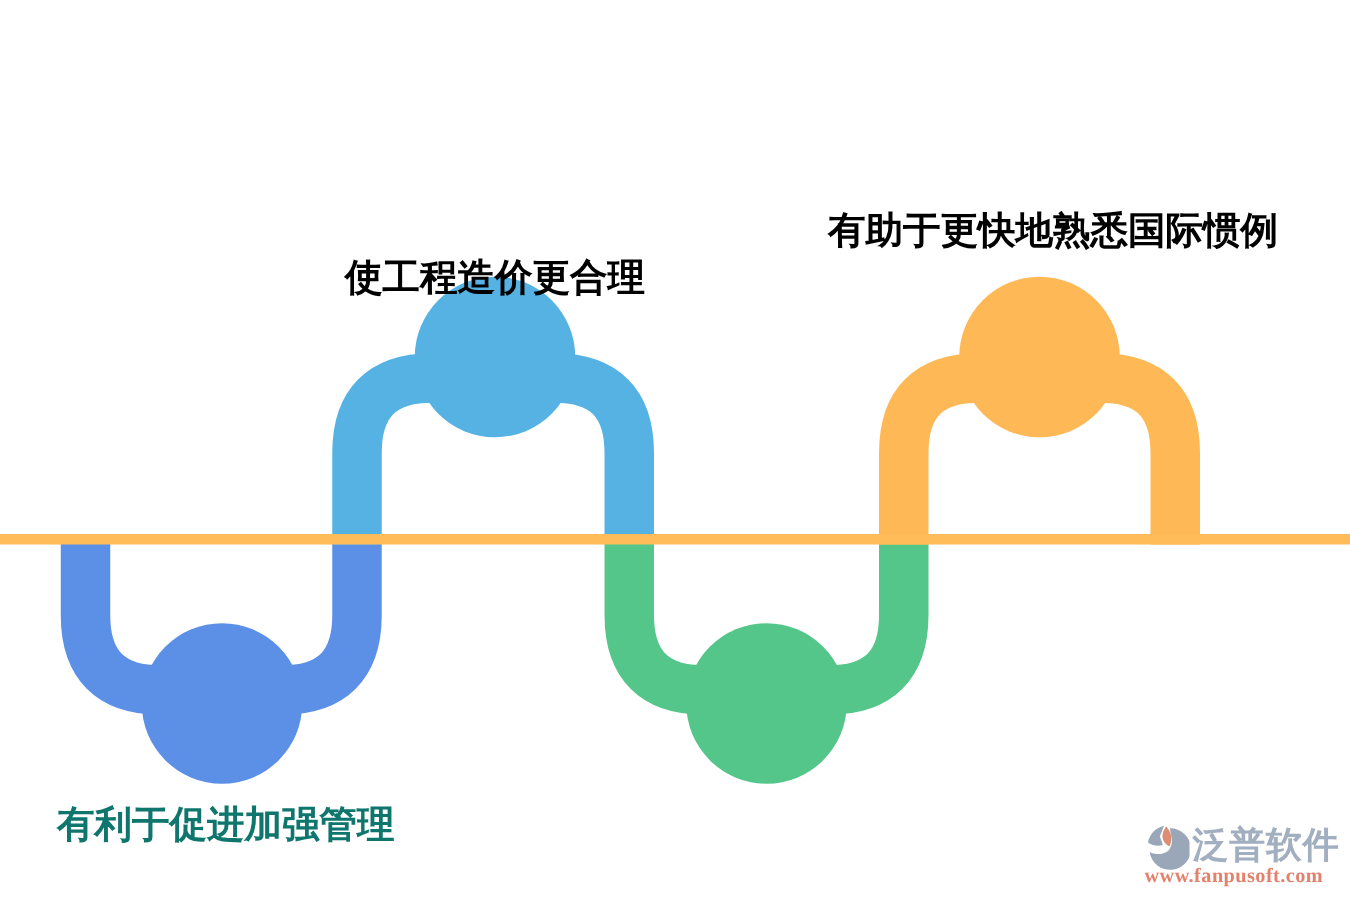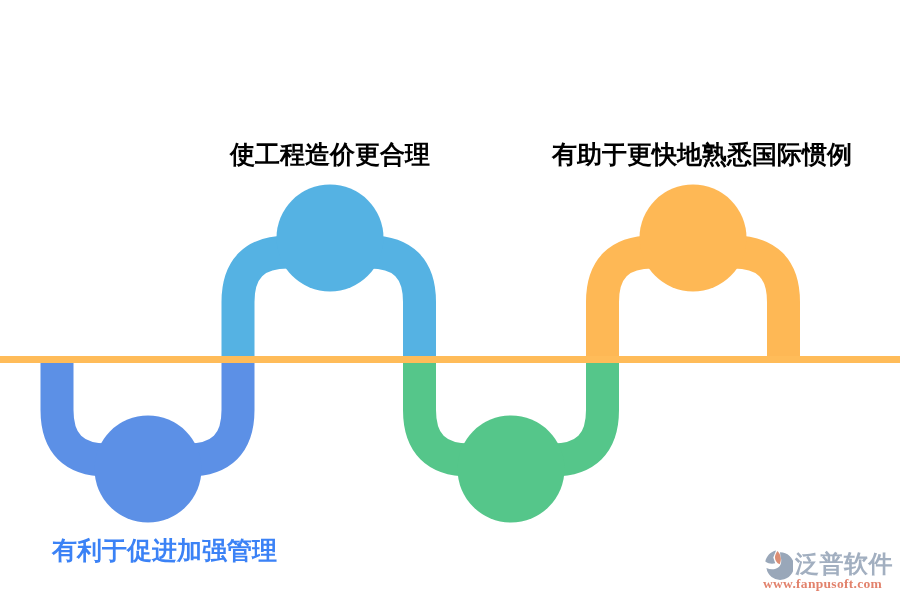--- a/index.html
+++ b/index.html
@@ -82,22 +82,22 @@
       <circle cx="148" cy="469" r="53.5" fill="#5C90E6"></circle>
       <path d="M 238 363 L 238 302 Q 238 252 288 252 L 369.5 252 Q 419.5 252 419.5 302 L 419.5 363" fill="none" stroke="#55B2E3" stroke-width="33"></path>
       <circle cx="330" cy="238" r="53.5" fill="#55B2E3"></circle>
       <path d="M 419.5 356 L 419.5 410 Q 419.5 460 469.5 460 L 552.5 460 Q 602.5 460 602.5 410 L 602.5 356" fill="none" stroke="#55C68A" stroke-width="33"></path>
       <circle cx="511" cy="469" r="53.5" fill="#55C68A"></circle>
       <path d="M 602.5 363 L 602.5 302 Q 602.5 252 652.5 252 L 733.5 252 Q 783.5 252 783.5 302 L 783.5 363" fill="none" stroke="#FEB855" stroke-width="33"></path>
       <circle cx="693" cy="238" r="53.5" fill="#FEB855"></circle>
       <rect x="0" y="356" width="900" height="7" fill="#FFBC59"></rect>
     </svg>
 
-  <div class="node-label label-pos-0" style="color: #3b82f6; margin-left: 14px;">有利于促进加强管理</div>
-  <div class="node-label label-pos-1" style="color: rgb(0, 0, 0);">使工程造价更合理</div>
+  <div class="node-label label-pos-0" style="color: #0f766e;">有利于促进加强管理</div>
+  <div class="node-label label-pos-1" style="color: rgb(0, 0, 0); margin-top: 31px;">使工程造价更合理</div>
   <div class="node-label label-pos-3" style="color: rgb(0, 0, 0);">有助于更快地熟悉国际惯例</div>
 
   <div class="watermark">
     <div class="brand-row">
       <svg class="logo-icon" viewBox="0 0 30 30" xmlns="http://www.w3.org/2000/svg">
         <path d="M3.2 12.2 C4.3 6.6 8.4 2.6 13.6 1.4 L10.9 8.2 L12.8 13.9 C9.4 14.8 6.1 14.2 3.2 12.2 Z" fill="#99A7B9"></path>
         <path d="M15.0 1.9 C18.4 5.4 19.2 10.3 17.1 14.8 C14.3 13.5 12.6 10.9 12.5 7.9 C12.8 5.7 13.6 3.6 15.0 1.9 Z" fill="#DC8E74"></path>
         <path d="M17.4 3.1 A13.4 13.4 0 1 1 4.3 18.4 C8.3 20.4 13.0 20.1 16.3 17.5 C18.5 15.3 19.1 11.9 18.3 8.4 C17.9 6.6 17.5 4.9 17.4 3.1 Z" fill="#99A7B9"></path>
       </svg>
       <span class="brand-name" style="color: rgb(162, 175, 192);">泛普软件</span>

